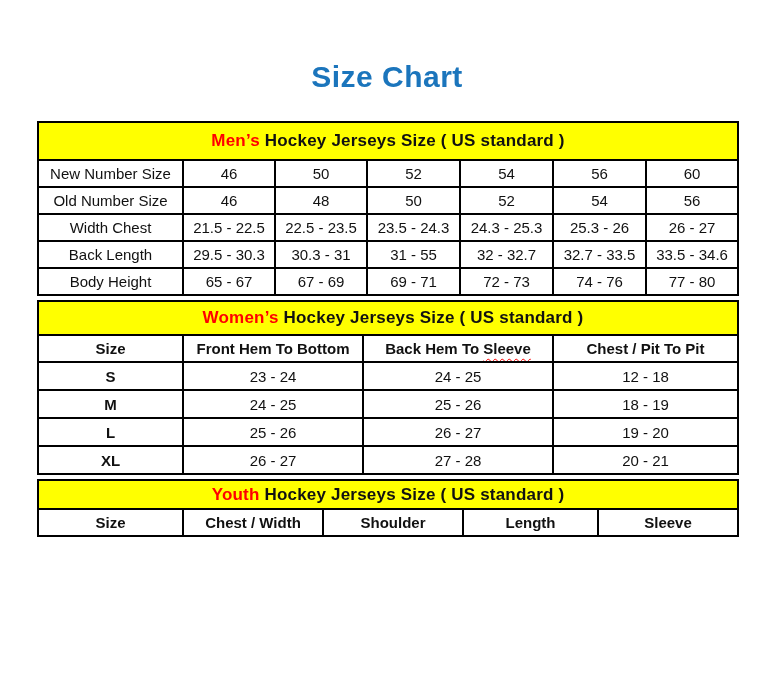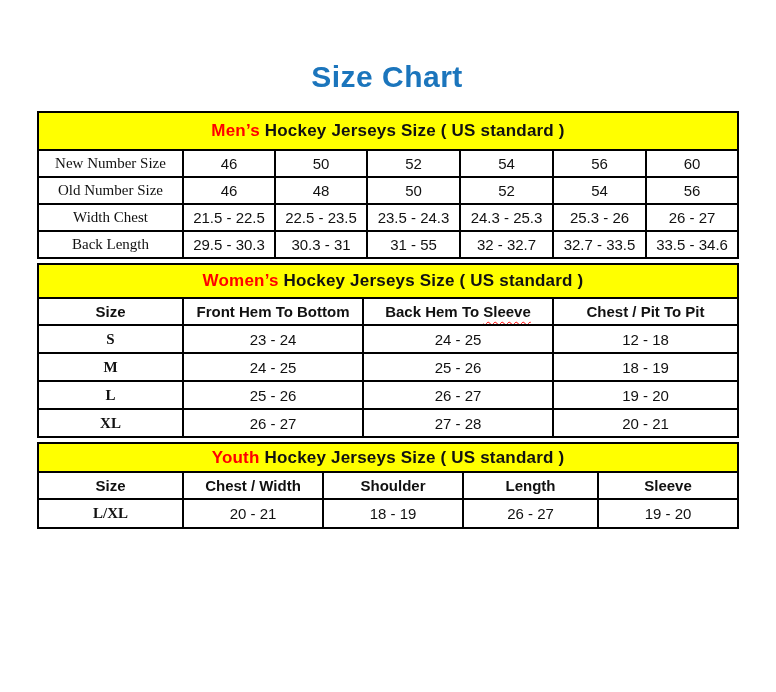--- a/index.html
+++ b/index.html
@@ -2,21 +2,21 @@
 <html style="--title-color: #1b75bc; --highlight-color: #ff0000; --band-color: #ffff00;"><head>
 <meta charset="utf-8">
 <style>
   html,body{margin:0;padding:0;}
   body{
     width:776px;height:692px;overflow:hidden;background:#ffffff;
     font-family:"Liberation Sans",sans-serif;color:#000;
   }
   .content{width:700px;margin-left:37px;}
   .page-title{
-    margin:60px 0 17px 0;
+    margin:60px 0 27px 0;
     text-align:center;
     font-size:30px;
     font-weight:700;
     letter-spacing:0.5px;
     color:var(--title-color,#1b75bc);
   }
   table.tbl{
     border-collapse:collapse;
     table-layout:fixed;
     width:700px;
@@ -39,21 +39,21 @@
     letter-spacing:0.2px;
   }
   .men   .section-row th{height:36px;text-align:center;}
   .women .section-row th{height:32px;padding-left:12px;}
   .youth .section-row th{height:27px;margin-left:46px;}
   .hl{color:var(--highlight-color,#ff0000);}
   .cols-row th{height:25px;font-weight:700;}
   .men   tbody td{height:25px;}
   .women tbody td{height:26px;}
   .youth tbody td{height:27px;}
-  .tbl td.rowlabel{font-weight:700;font-family:Liberation Serif, serif;}
+  .tbl td.rowlabel{font-weight:700;}
   .men  td.rowlabel{font-weight:400;}
   .wavy{
     text-decoration:underline;
     text-decoration-style:wavy;
     text-decoration-color:var(--highlight-color,#ff0000);
     text-decoration-thickness:1px;
     text-decoration-skip-ink:none;
     text-underline-offset:4px;
   }
 </style>
@@ -108,20 +108,29 @@
           <td>26 - 27</td>
         </tr>
         <tr>
           <td class="rowlabel">Back Length</td>
           <td>29.5 - 30.3</td>
           <td>30.3 - 31</td>
           <td>31 - 55</td>
           <td>32 - 32.7</td>
           <td>32.7 - 33.5</td>
           <td>33.5 - 34.6</td>
+        </tr>
+        <tr>
+          <td class="rowlabel">Body Height</td>
+          <td>65 - 67</td>
+          <td>67 - 69</td>
+          <td>69 - 71</td>
+          <td>72 - 73</td>
+          <td>74 - 76</td>
+          <td>77 - 80</td>
         </tr>
       </tbody>
   </table>
 
   <table class="tbl women">
     <colgroup>
       <col style="width:145px">
         <col style="width:180px">
         <col style="width:190px">
         <col style="width:185px">
@@ -179,23 +188,16 @@
       </tr>
       <tr class="cols-row">
           <th>Size</th>
           <th>Chest / Width</th>
           <th>Shoulder</th>
           <th>Length</th>
           <th>Sleeve</th>
         </tr>
     </thead>
     <tbody>
-        <tr>
-          <td class="rowlabel">L/XL</td>
-          <td>20 - 21</td>
-          <td>18 - 19</td>
-          <td>26 - 27</td>
-          <td>19 - 20</td>
-        </tr>
       </tbody>
   </table>
 
 </div>
 
 </body></html>

